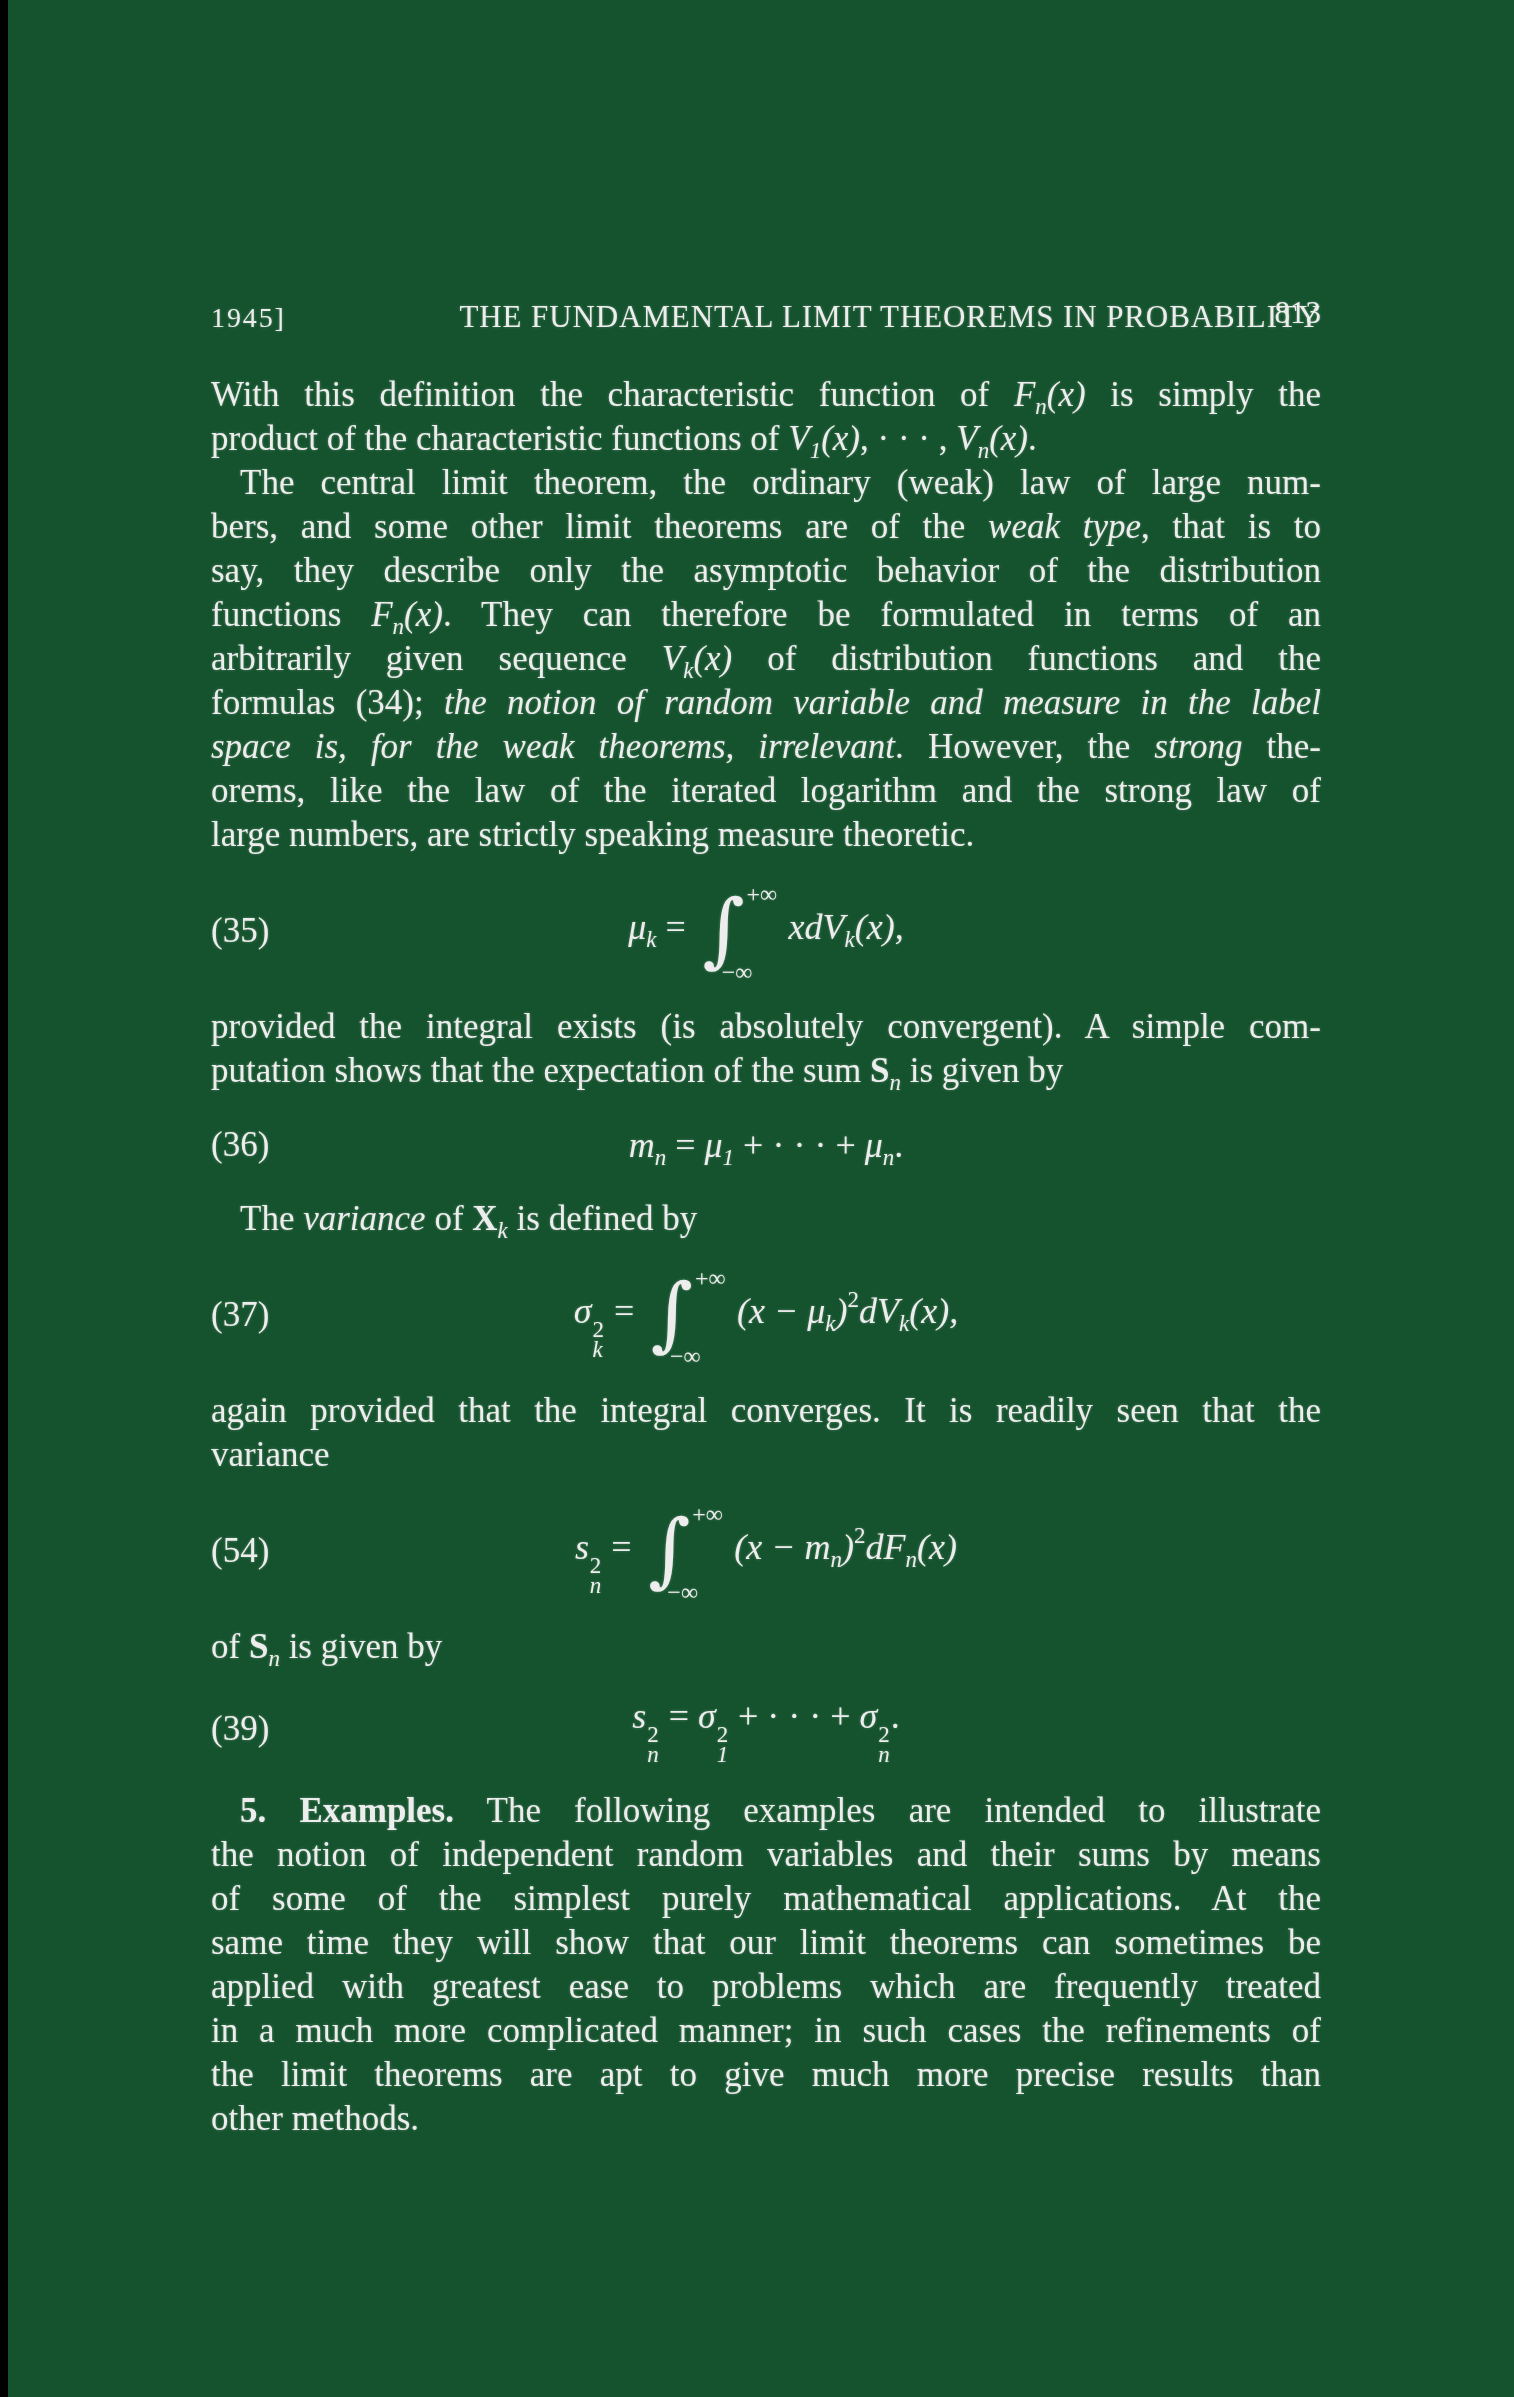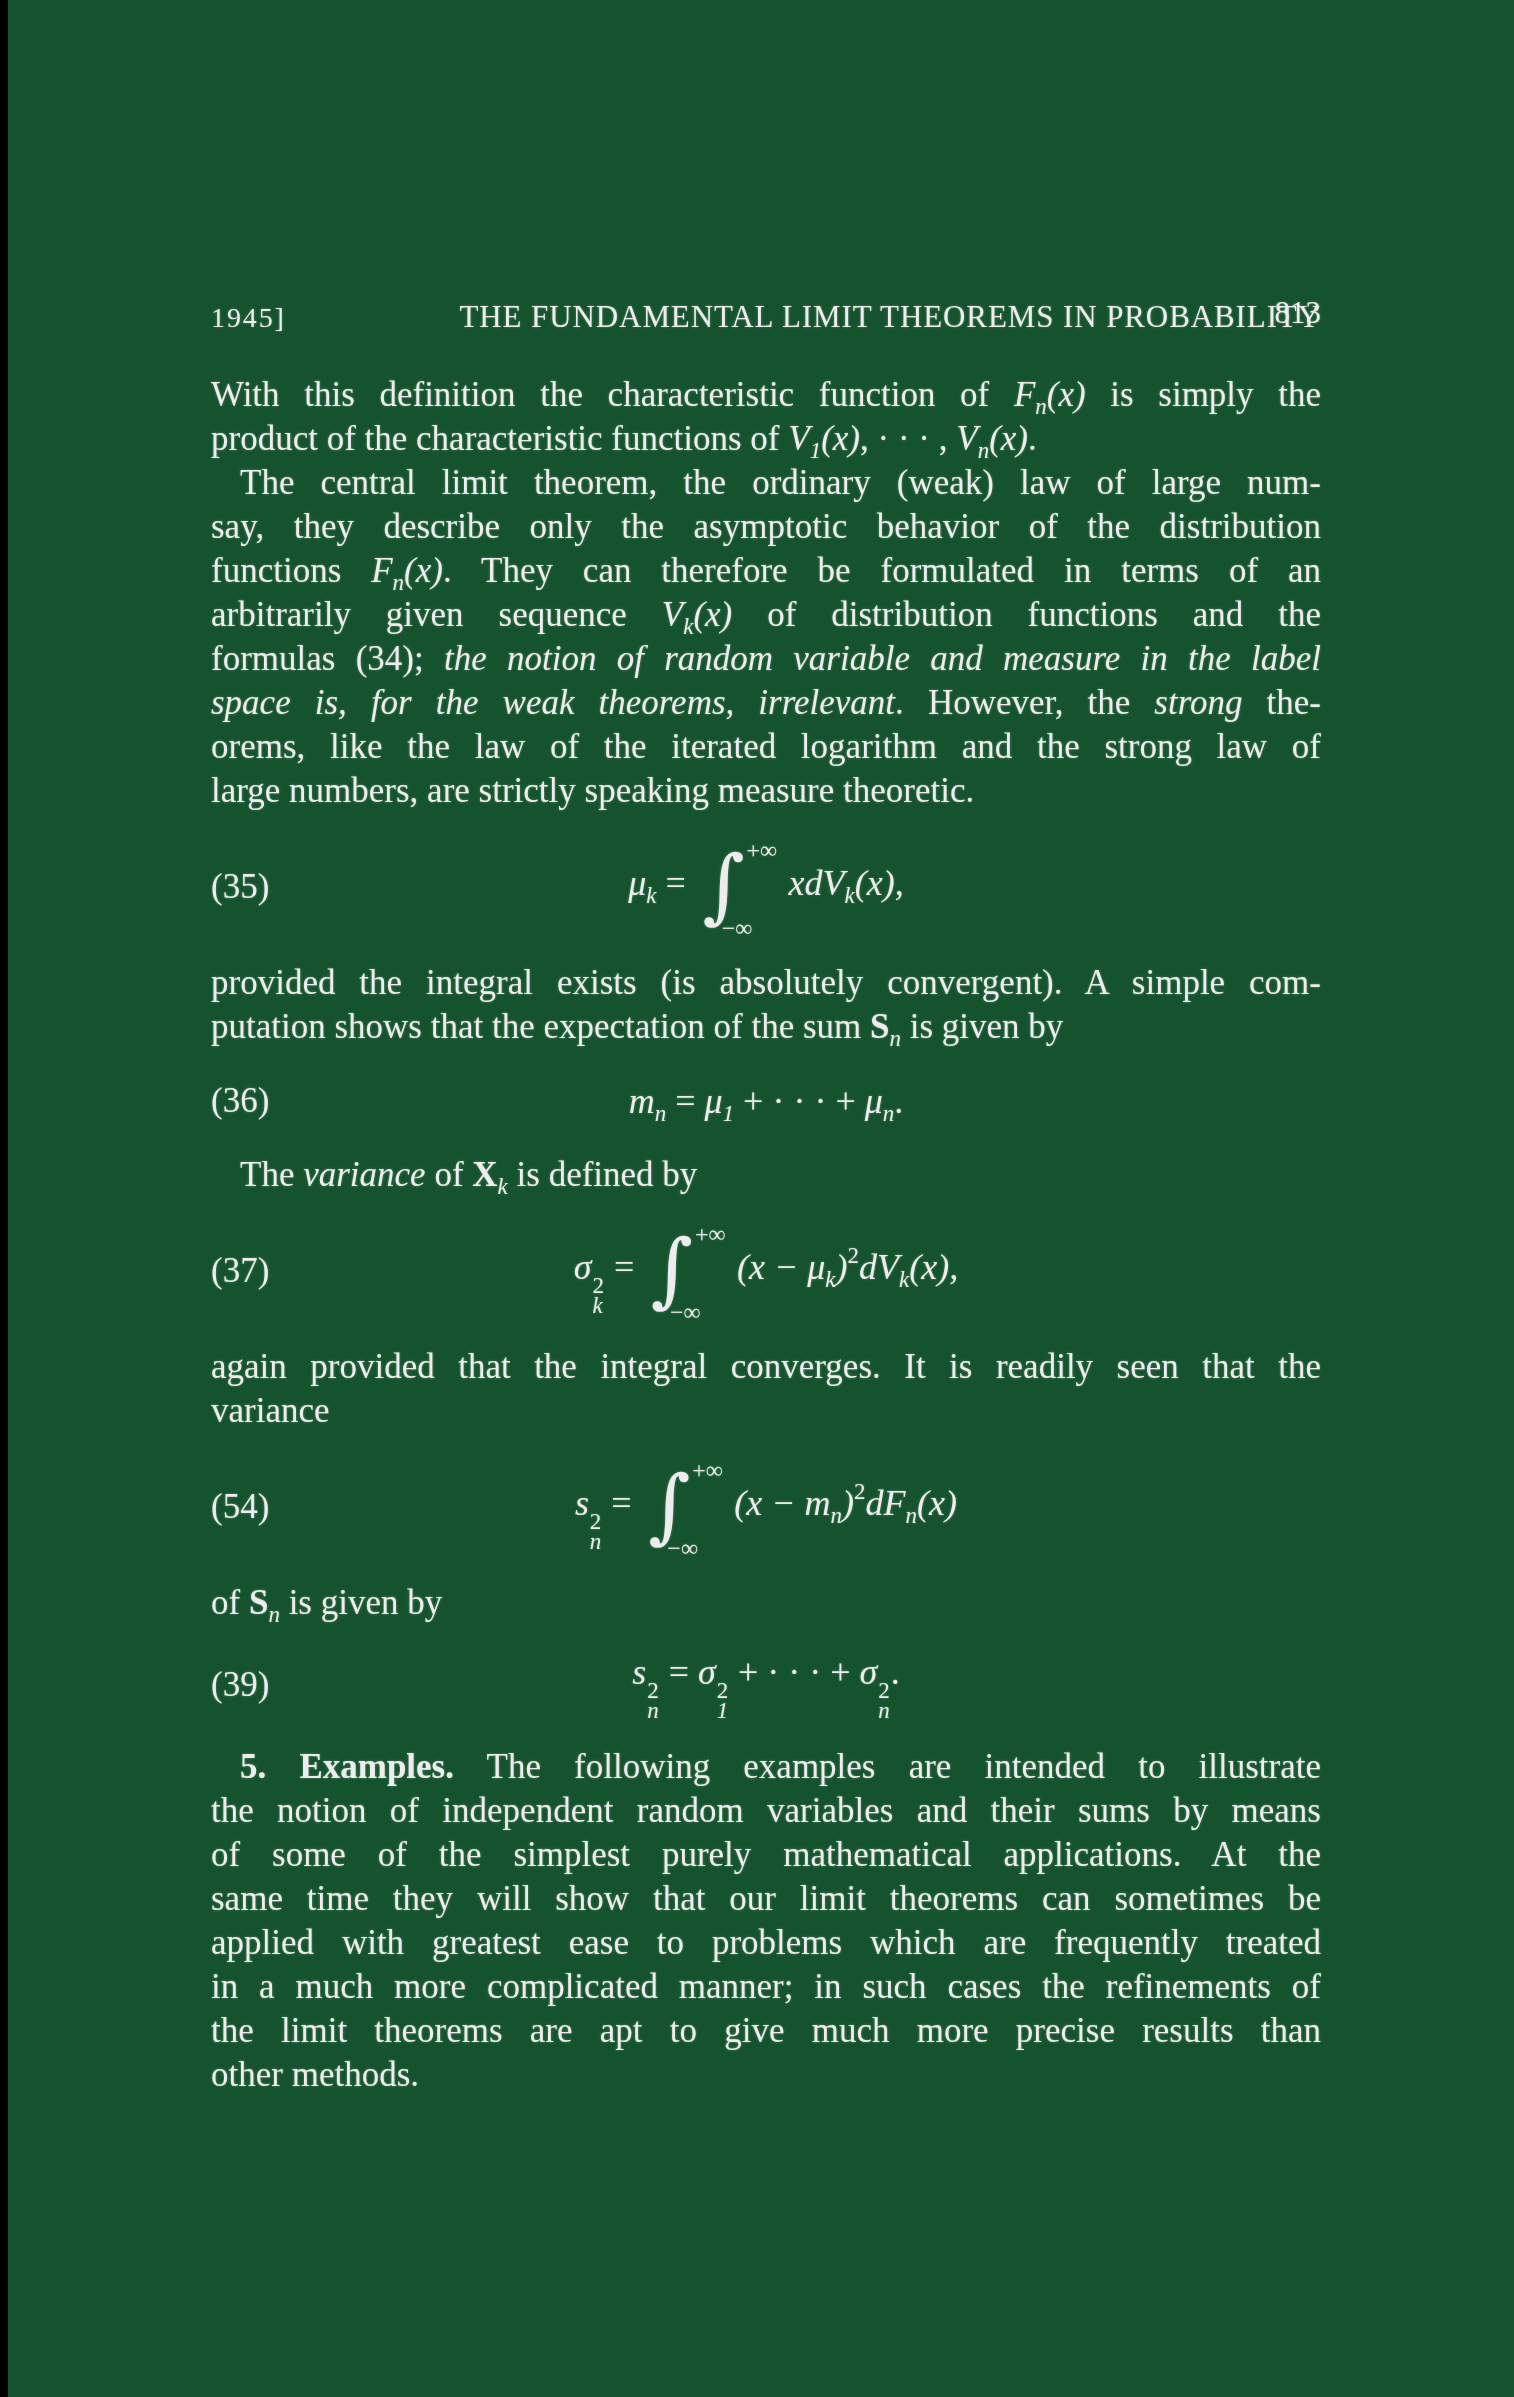--- a/index.html
+++ b/index.html
@@ -64,20 +64,21 @@
     <span class="title">THE FUNDAMENTAL LIMIT THEOREMS IN PROBABILITY</span>
     <span class="pageno">813</span>
   </div>
   <div class="body" id="page-body">
       <div class="para">
         <div class="line"><span>With this definition the characteristic function of </span><span class="it ">F</span><span class="sb">n</span><span class="it ">(x)</span><span> is simply the</span></div>
         <div class="line last"><span>product of the characteristic functions of </span><span class="it ">V</span><span class="sb">1</span><span class="it ">(x)</span><span>, · · · , </span><span class="it ">V</span><span class="sb">n</span><span class="it ">(x)</span><span>.</span></div>
       </div>
       <div class="para">
         <div class="line indent"><span>The central limit theorem, the ordinary (weak) law of large num-</span></div>
+        <div class="line"><span>bers, and some other limit theorems are of the </span><span class="it ">weak type</span><span>, that is to</span></div>
         <div class="line"><span>say, they describe only the asymptotic behavior of the distribution</span></div>
         <div class="line"><span>functions </span><span class="it ">F</span><span class="sb">n</span><span class="it ">(x)</span><span>. They can therefore be formulated in terms of an</span></div>
         <div class="line"><span>arbitrarily given sequence </span><span class="it ">V</span><span class="sb">k</span><span class="it ">(x)</span><span> of distribution functions and the</span></div>
         <div class="line"><span>formulas (34); </span><span class="it ">the notion of random variable and measure in the label</span></div>
         <div class="line"><span class="it ">space is, for the weak theorems, irrelevant</span><span>. However, the </span><span class="it ">strong</span><span> the-</span></div>
         <div class="line"><span>orems, like the law of the iterated logarithm and the strong law of</span></div>
         <div class="line last"><span>large numbers, are strictly speaking measure theoretic.</span></div>
       </div>
       <div class="eq tall">
         <span class="eq-label">(35)</span>

